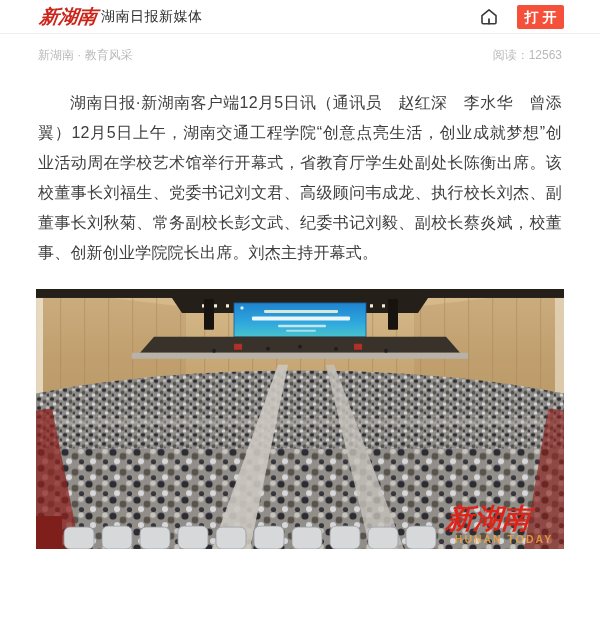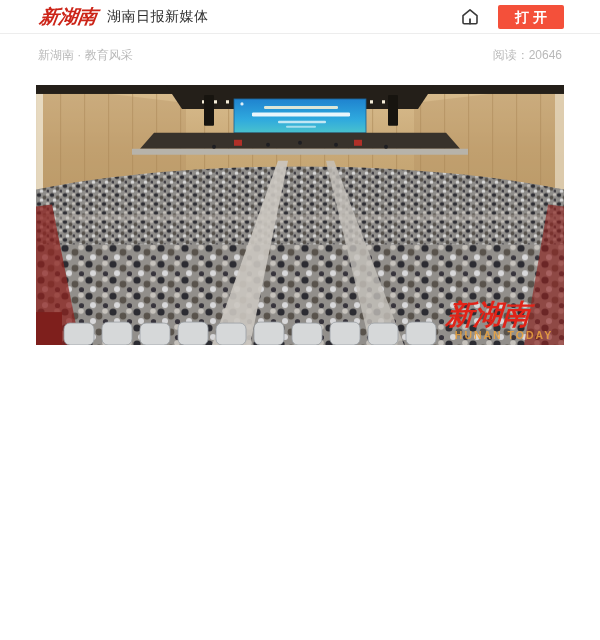--- a/index.html
+++ b/index.html
@@ -12,29 +12,29 @@
   .header{
     height:34px;display:flex;align-items:center;
     padding:0 36px 0 40px;box-sizing:border-box;
     border-bottom:1px solid #ededed;background:#fff;
   }
   .logo{
     color:#cc2418;font-family:"DejaVu Serif","Liberation Serif",serif;
     font-style:italic;font-weight:bold;font-size:19px;
     transform:skewX(-8deg);white-space:nowrap;line-height:1;
   }
-  .brand{margin-left:10px;font-size:14px;color:#2c2c2c;letter-spacing:.5px;}
+  .brand{margin-left:4px;font-size:14px;color:#2c2c2c;letter-spacing:.5px;}
   .header-spacer{flex:1;}
   .home-btn{
     width:24px;height:24px;margin-right:16px;display:flex;
     align-items:center;justify-content:center;background:none;border:none;
     padding:0;cursor:pointer;
   }
   .open-btn{
-    width:66px;height:24px;background:#f4503a;color:#fff;border:none;
+    width:47px;height:24px;background:#f4503a;color:#fff;border:none;
     border-radius:2px;font-size:14px;font-weight:bold;cursor:pointer;
     letter-spacing:4px;text-indent:4px;text-align:center;line-height:24px;
     font-family:"Liberation Sans",sans-serif;padding:0;
   }
   
   .content{padding:0 38px;}
   .title{
     margin:15px 0 0 0;font-size:25px;line-height:1.28;color:#161616;
     font-weight:700;letter-spacing:.5px;
   }
@@ -70,23 +70,24 @@
   </button>
   <button class="open-btn">打开</button>
 </div>
 
 <div class="content">
 
   <div class="meta-row">
     <div class="meta-left">
       <div>新湖南 · 教育风采</div>
     </div>
-    <div class="meta-reads">阅读：20646</div>
+    <div class="meta-reads">阅读：12563</div>
   </div>
 
+  <p class="body-text">湖南日报·新湖南客户端12月5日讯（通讯员　赵红深　李水华　曾添翼）12月5日上午，湖南交通工程学院“创意点亮生活，创业成就梦想”创业活动周在学校艺术馆举行开幕式，省教育厅学生处副处长陈衡出席。该校董事长刘福生、党委书记刘文君、高级顾问韦成龙、执行校长刘杰、副董事长刘秋菊、常务副校长彭文武、纪委书记刘毅、副校长蔡炎斌，校董事、创新创业学院院长出席。刘杰主持开幕式。</p>
 
   <div class="photo">
     <svg viewBox="0 0 528 261" preserveAspectRatio="none">
       <defs>
         <linearGradient id="wood" x1="0" y1="0" x2="0" y2="1">
           <stop offset="0" stop-color="#d9bd8f"></stop>
           <stop offset="0.55" stop-color="#c9a977"></stop>
           <stop offset="1" stop-color="#bfa06d"></stop>
         </linearGradient>
         <linearGradient id="scr" x1="0" y1="0" x2="0" y2="1">

